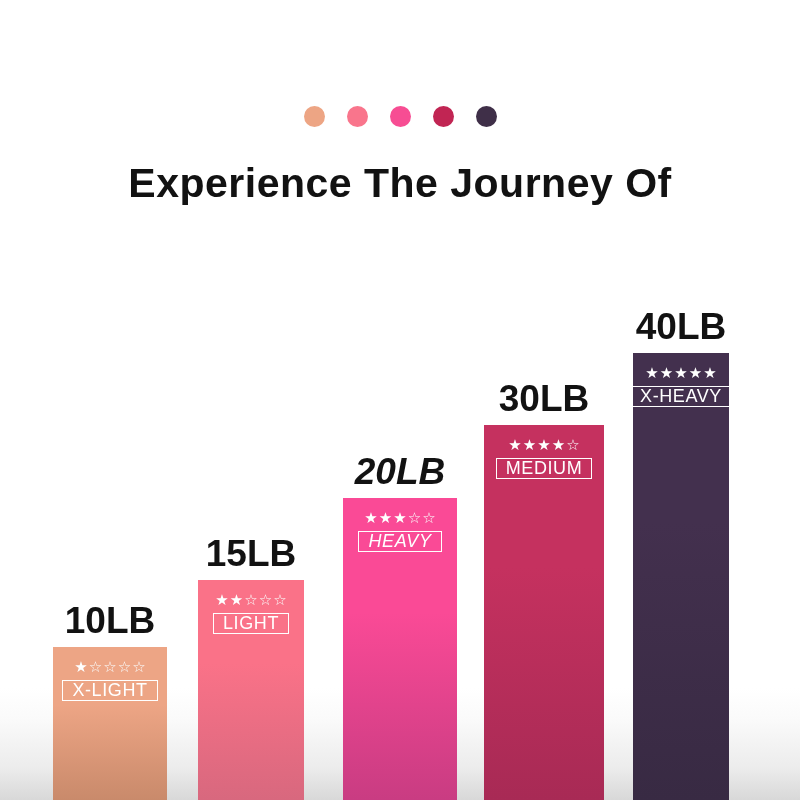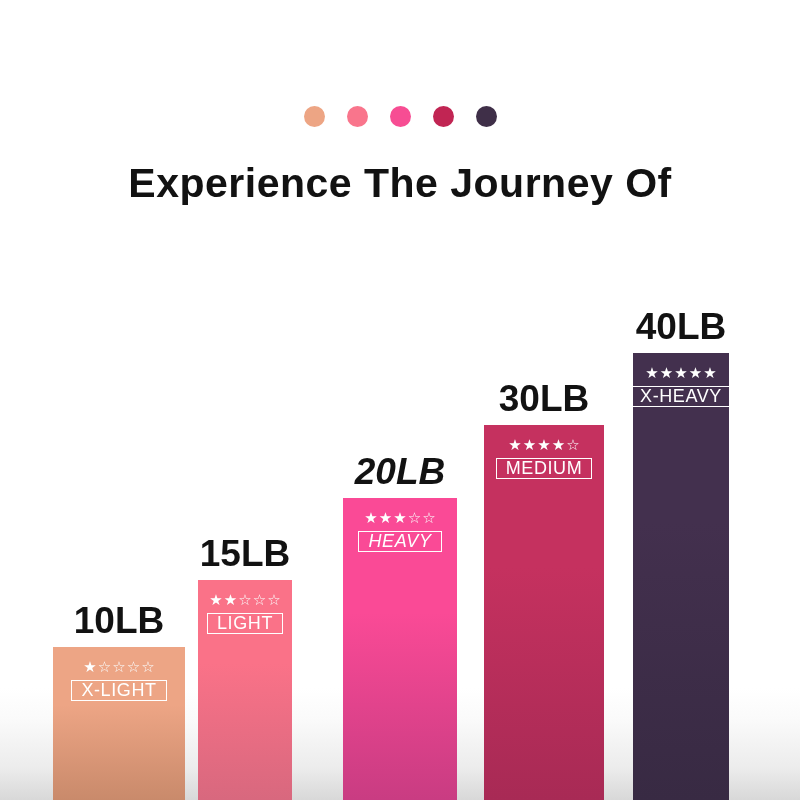--- a/index.html
+++ b/index.html
@@ -143,37 +143,37 @@
       <span class="dot" style="background: rgb(247, 77, 147);"></span>
       <span class="dot" style="background: rgb(193, 37, 83);"></span>
       <span class="dot" style="background: rgb(63, 47, 72);"></span>
     </div>
 
   <div id="headline">
     <span class="line">Experience The Journey Of</span>
   </div>
 
   <div id="chart">
-      <div class="bar-group" style="left: 53px; width: 132px; height: 205px;">
+      <div class="bar-group" style="left: 53px; width: 114px; height: 205px;">
         <div class="bar-value" style="bottom: 158px;">10LB</div>
         <div class="bar" style="height: 153px;">
           <div class="bar-inner" style="background: linear-gradient(rgb(237, 165, 133) 0%, rgb(237, 165, 133) 38%, rgb(201, 138, 107) 100%);"></div>
           <div class="bar-badge">
             <div class="stars">
               <span class="star">★</span>
               <span class="star">☆</span>
               <span class="star">☆</span>
               <span class="star">☆</span>
               <span class="star">☆</span>
             </div>
             <div class="level-box">X-LIGHT</div>
           </div>
         </div>
       </div>
-      <div class="bar-group" style="left: 198px; width: 94px; height: 272px;">
+      <div class="bar-group" style="left: 198px; width: 106px; height: 272px;">
         <div class="bar-value" style="bottom: 225px;">15LB</div>
         <div class="bar" style="height: 220px;">
           <div class="bar-inner" style="background: linear-gradient(rgb(250, 114, 136) 0%, rgb(250, 114, 136) 38%, rgb(216, 104, 126) 100%);"></div>
           <div class="bar-badge">
             <div class="stars">
               <span class="star">★</span>
               <span class="star">★</span>
               <span class="star">☆</span>
               <span class="star">☆</span>
               <span class="star">☆</span>

